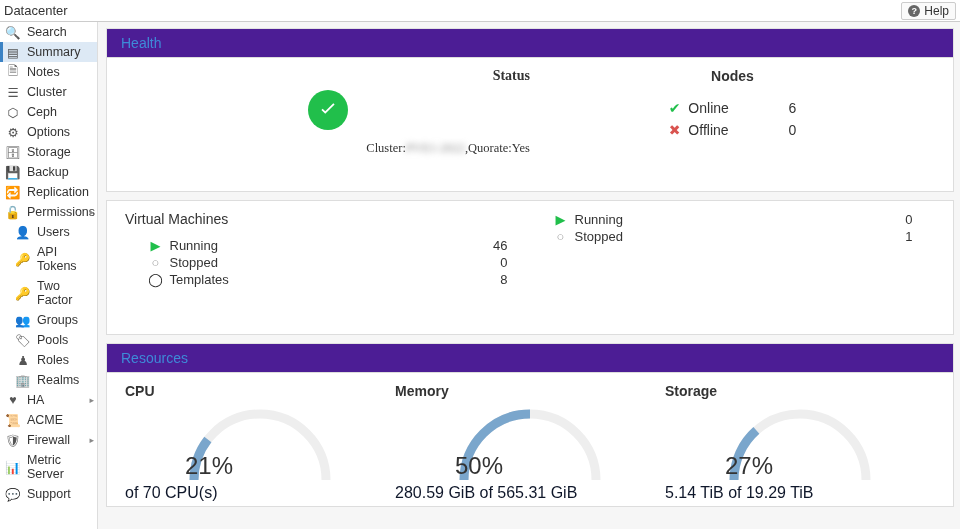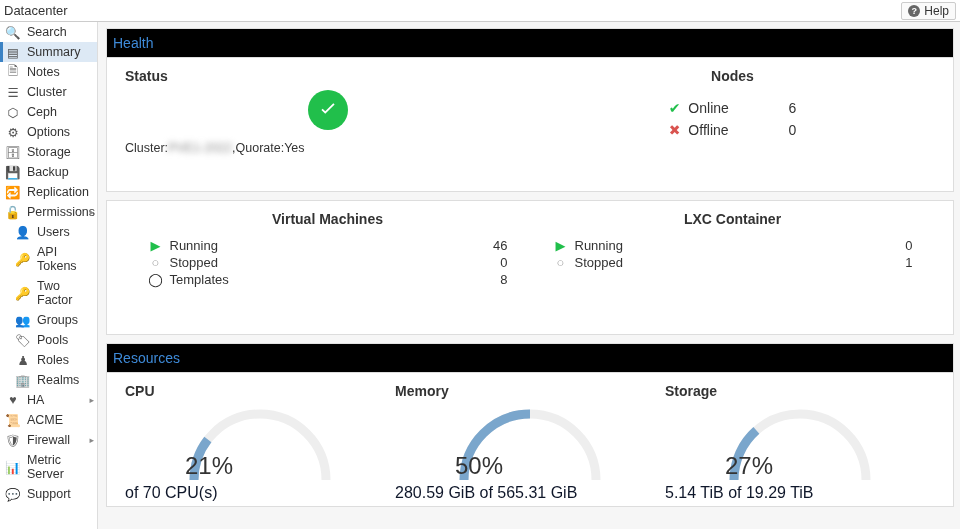--- a/index.html
+++ b/index.html
@@ -87,58 +87,58 @@
     }
     .content {
       flex: 1;
       background: #f6f6f6;
       overflow-y: auto;
       padding: 6px 6px 6px 8px;
     }
     .section-header {
       color: #3e8ad8;
       font-size: 14px;
-      padding: 6px 6px;
-      background: #000000;
+      padding: 6px 14px;
+      background: #4c1d95;
       border: 1px solid #e2e2e2;
       border-bottom: none;
     }
     .section-header:first-child { margin-top: 0; }
     .panel {
       background: #fff;
       border: 1px solid #ddd;
       margin-bottom: 8px;
       padding: 10px 18px 18px;
     }
     .panel.health-panel { height: 135px; }
     .panel.guests-panel { height: 135px; }
     .panel.resources-panel { height: 135px; display: flex; }
     .health-grid { display: flex; height: 100%; }
-    .health-status { flex: 1; text-align: left; }
+    .health-status { flex: 1; text-align: right; font-family: Liberation Serif, serif; }
     .health-title { font-weight: bold; font-size: 14px; margin-bottom: 6px; }
     .big-check {
       width: 40px; height: 40px;
       border-radius: 50%;
       background: #21bf4b;
       margin: 6px auto 10px;
       display: flex; align-items: center; justify-content: center;
     }
     .big-check svg { width: 22px; height: 22px; }
     .cluster-line { font-size: 12.5px; color: #333; display: inline-flex; align-items: center; gap: 0; }
     .blur { filter: blur(3px); color: #888; }
     .health-nodes { flex: 1; text-align: center; }
     .node-rows { display: inline-block; text-align: left; margin-top: 10px; }
     .node-row { display: flex; align-items: center; gap: 8px; margin-bottom: 6px; font-size: 14px; }
     .node-row .lbl { width: 60px; }
     .node-row .cnt { width: 40px; text-align: right; font-size: 14px; }
     .ic-ok { color: #21bf4b; }
     .ic-bad { color: #d9534f; }
     .guests-grid { display: flex; height: 100%; }
     .guest-col { flex: 1; }
-    .guest-title { text-align: center; font-weight: bold; font-size: 14px; margin-bottom: 10px; }
+    .guest-title { font-weight: normal; font-size: 14px; margin-bottom: 10px; }
     .guest-row {
       display: flex;
       align-items: center;
       font-size: 13px;
       padding: 1px 0;
       max-width: 360px;
       margin: 0 auto;
     }
     .guest-row .gicon { width: 16px; text-align: center; margin-right: 6px; }
     .guest-row .glabel { flex: 1; }
@@ -321,21 +321,20 @@
             <span class="glabel">Stopped</span>
             <span class="gval">0</span>
           </div>
           <div class="guest-row">
             <span class="gicon tpl">◯</span>
             <span class="glabel">Templates</span>
             <span class="gval">8</span>
           </div>
         </div>
         <div class="guest-col">
-          <div class="guest-title">LXC Container</div>
           <div class="guest-row">
             <span class="gicon run">▶</span>
             <span class="glabel">Running</span>
             <span class="gval">0</span>
           </div>
           <div class="guest-row">
             <span class="gicon stop">○</span>
             <span class="glabel">Stopped</span>
             <span class="gval">1</span>
           </div>

